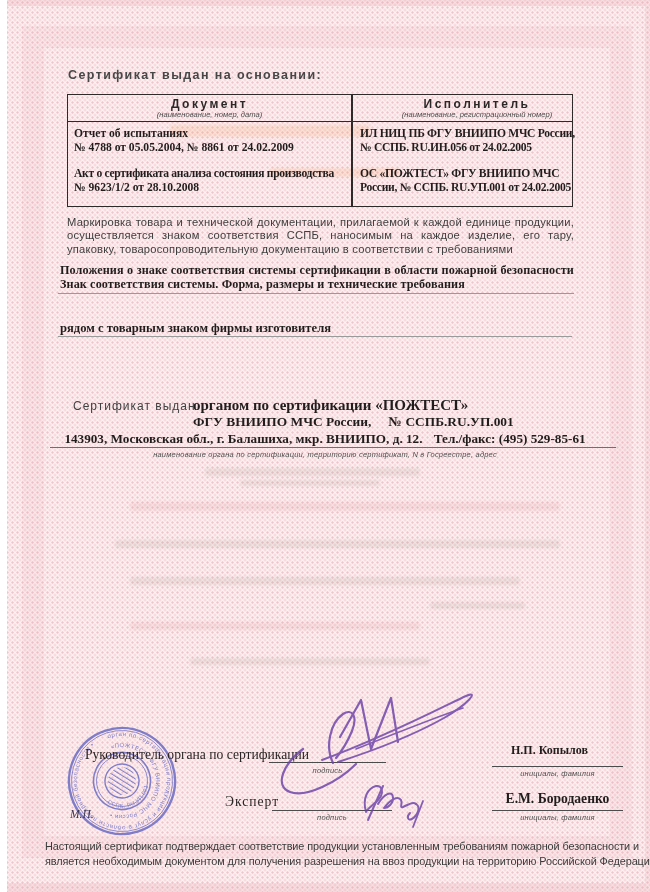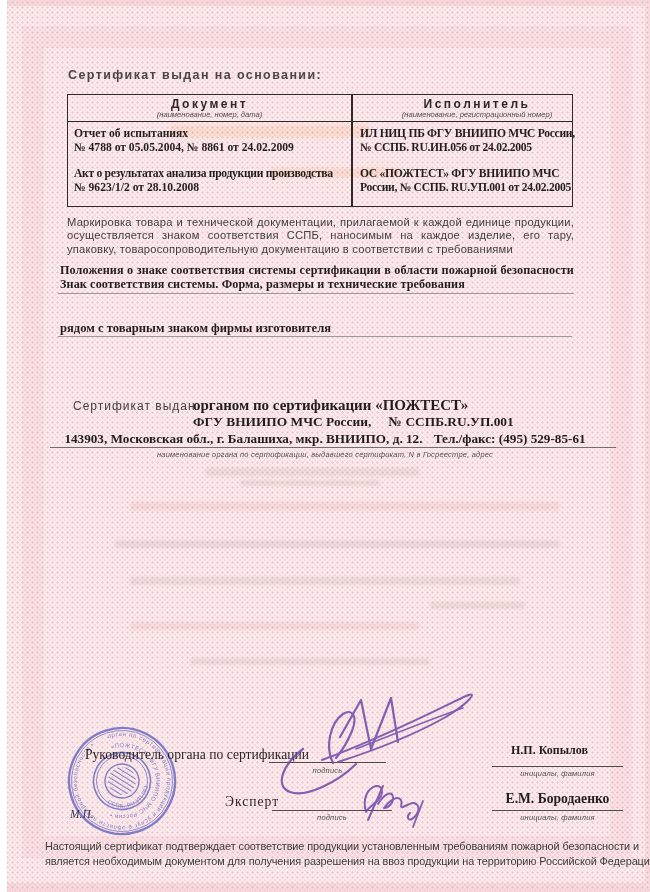--- a/index.html
+++ b/index.html
@@ -79,21 +79,21 @@
       <div class="h">Исполнитель</div>
       <div class="s">(наименование, регистрационный номер)</div>
     </div>
 
     <div class="cell boldserif" style="left:6px;width:275px;">
       <div>
         <div class="nowrap">Отчет об испытаниях</div>
         <div class="nowrap">№ 4788 от 05.05.2004, № 8861 от 24.02.2009</div>
       </div>
       <div class="row2">
-        <div class="nowrap tight">Акт о результатах анализа продукции производства</div>
+        <div class="nowrap tight">Акт о сертификата анализа состояния производства</div>
         <div class="nowrap">№ 9623/1/2 от 28.10.2008</div>
       </div>
     </div>
 
     <div class="cell boldserif" style="left:292px;right:4px;">
       <div>
         <div class="nowrap tight">ИЛ НИЦ ПБ ФГУ ВНИИПО МЧС России,</div>
         <div class="nowrap tight">№ ССПБ. RU.ИН.056 от 24.02.2005</div>
       </div>
       <div class="row2">
@@ -116,21 +116,21 @@
   <div class="abs boldserif nowrap" style="left:193px;top:397px;font-size:15px;">органом по сертификации «ПОЖТЕСТ»</div>
   <div class="abs boldserif nowrap" style="left:193px;top:414px;font-size:13.4px;">
     <span>ФГУ ВНИИПО МЧС России,</span>
     <span style="margin-left:14px;">№ ССПБ.RU.УП.001</span>
   </div>
   <div class="abs boldserif nowrap" style="left:0;top:431px;width:650px;text-align:center;font-size:13.2px;">
     <span>143903, Московская обл., г. Балашиха, мкр. ВНИИПО, д. 12.</span>
     <span style="margin-left:8px;">Тел./факс: (495) 529-85-61</span>
   </div>
   <div class="rule" style="left:50px;top:447px;width:566px;background:#6f6f6f;"></div>
-  <div class="abs caption" style="left:0;top:450px;width:650px;text-align:center;">наименование органа по сертификации, выдавшего сертификат, N в Госреестре, адрес</div>
+  <div class="abs caption" style="left:0;top:450px;width:650px;text-align:center;">наименование органа по сертификации, территорию сертификат, N в Госреестре, адрес</div>
 
   <svg class="abs" style="left:44px;top:703px;opacity:.74;" width="156" height="156" viewBox="-78 -78 156 156">
     <defs>
       <pattern id="hatch" width="4.2" height="4.2" patternUnits="userSpaceOnUse" patternTransform="rotate(-40)">
         <line x1="0" y1="0" x2="0" y2="4.2" stroke="#565abe" stroke-width="2.1"></line>
       </pattern>
       <path id="ringA" d="M 0 -45 A 45 45 0 1 1 -0.1 -45" fill="none"></path>
       <path id="ringB" d="M 0 -34 A 34 34 0 1 1 -0.1 -34" fill="none"></path>
       <path id="ringC" d="M -23 13 A 26 26 0 0 0 23 13" fill="none"></path>
     </defs>

